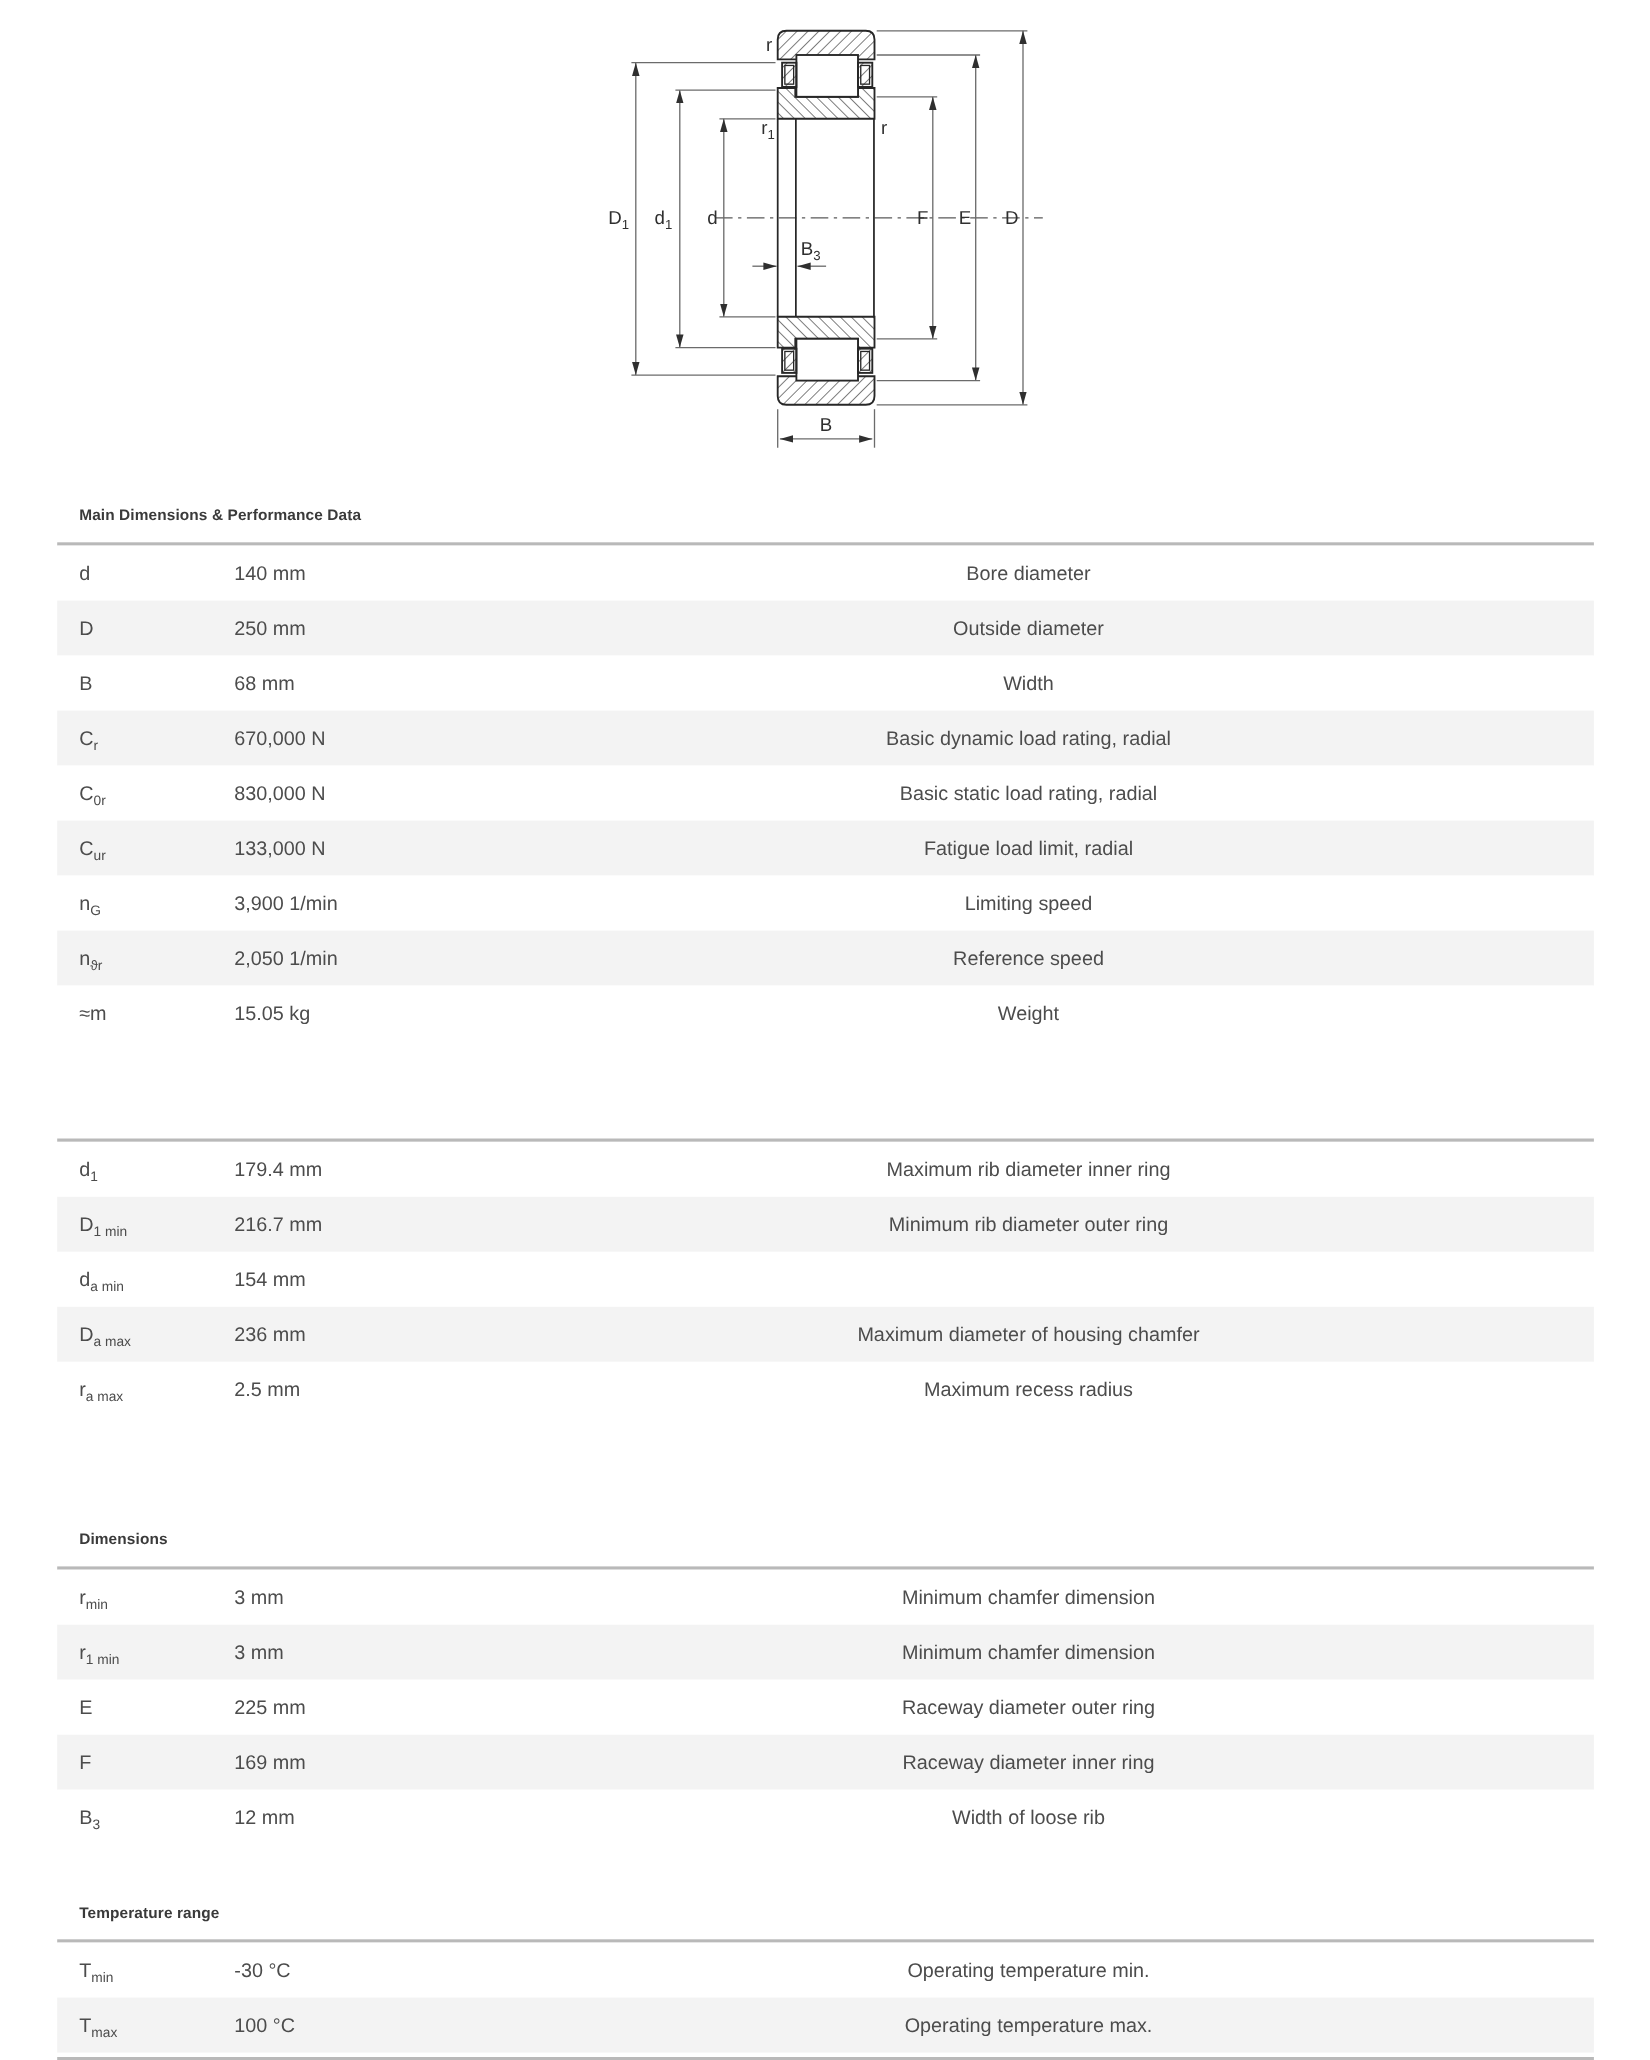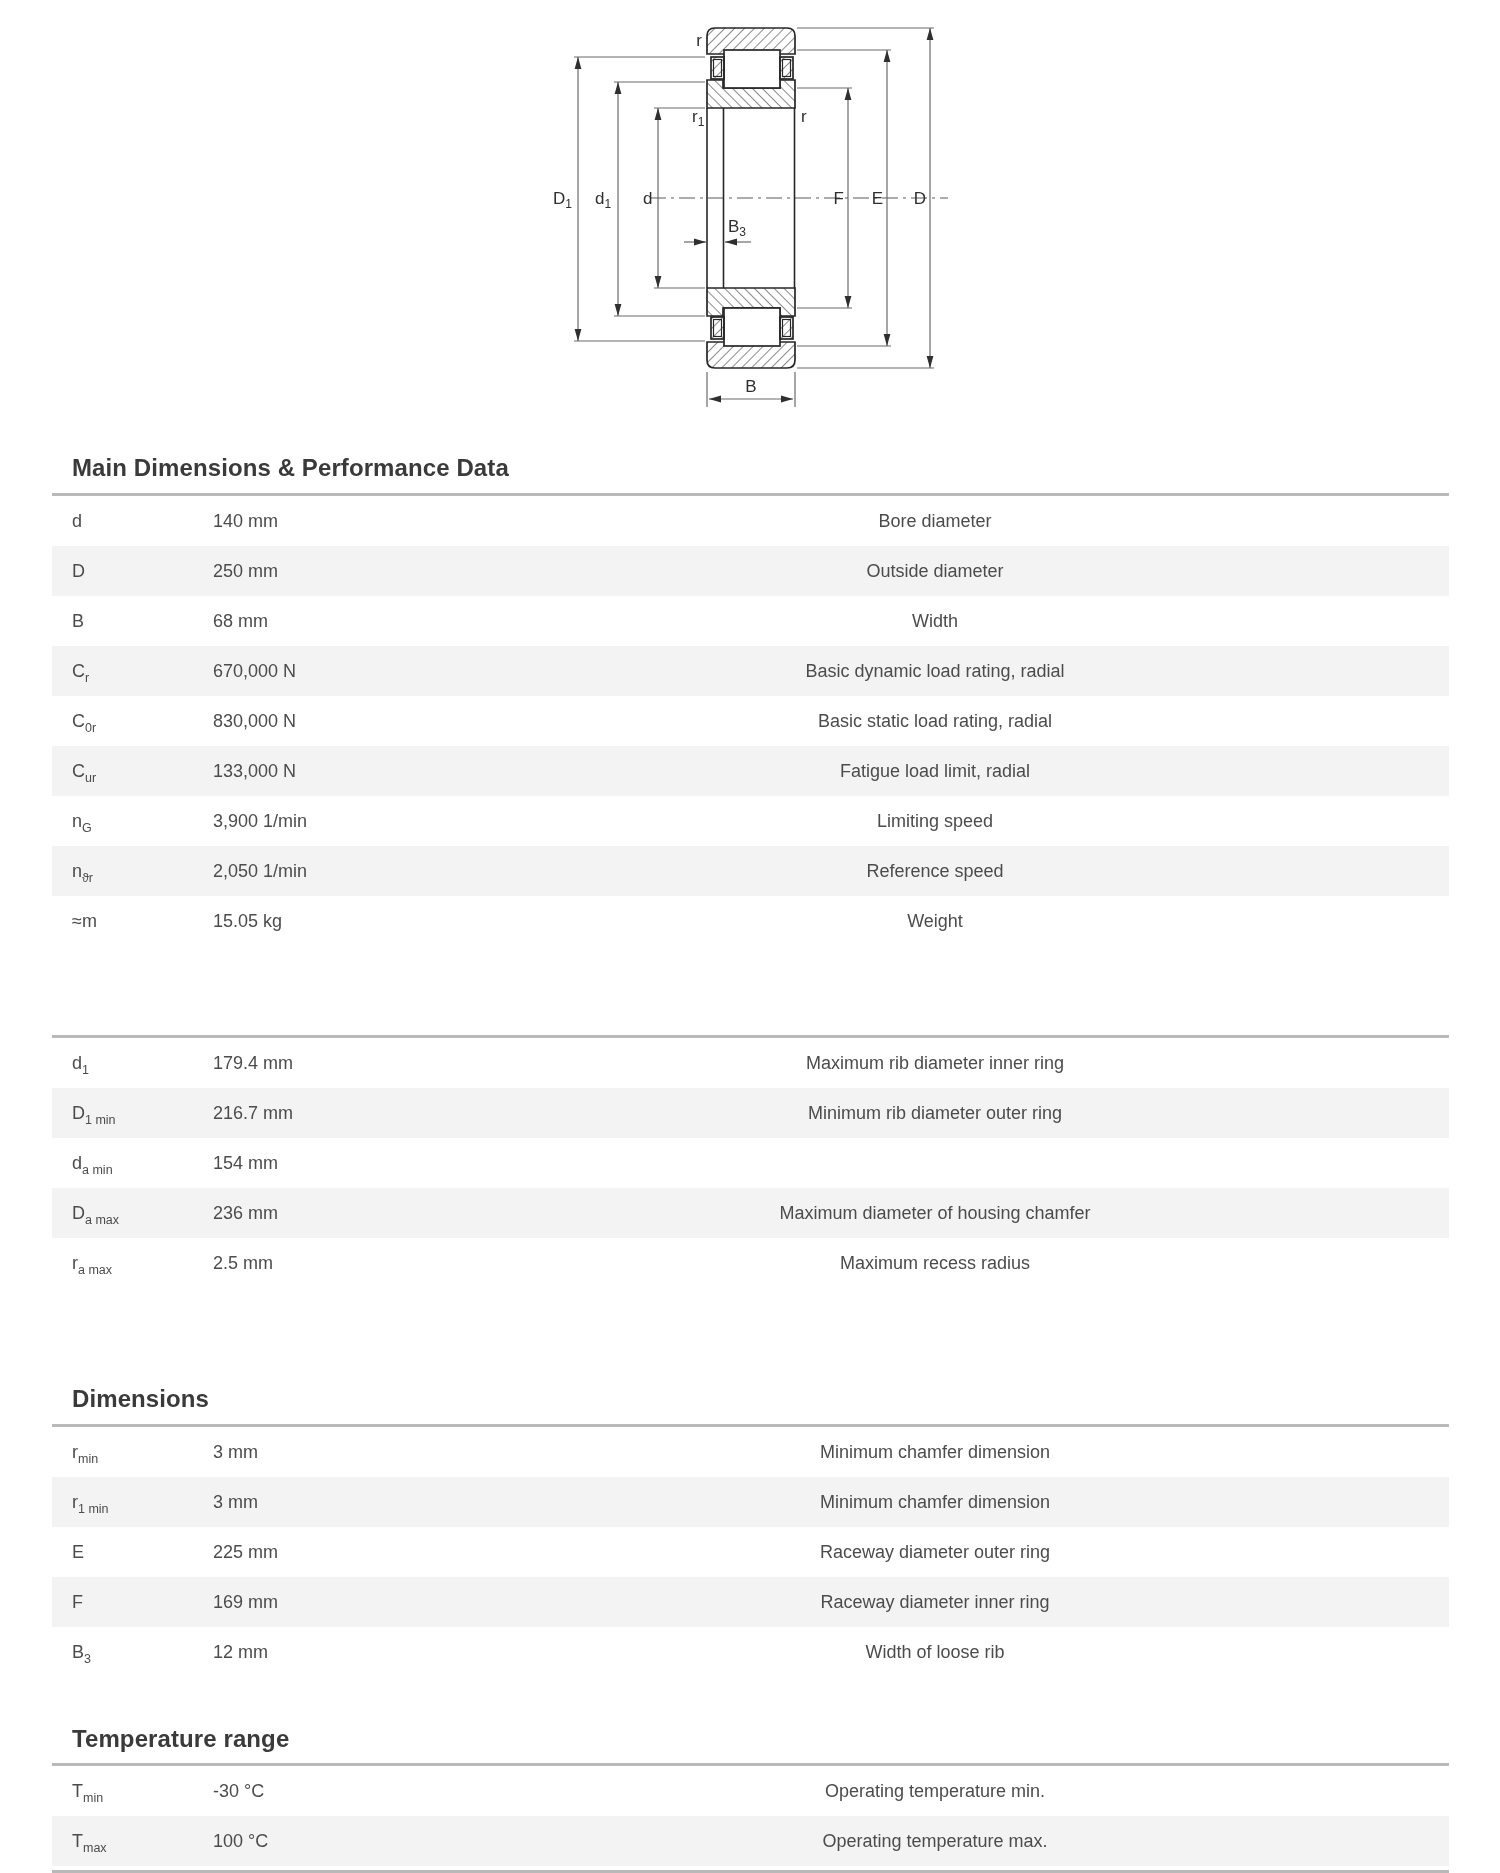--- a/index.html
+++ b/index.html
@@ -6,21 +6,21 @@
   body{
     width:1500px;height:1873px;background:#ffffff;
     font-family:"Liberation Sans", sans-serif;
     color:#4c4c4c;position:relative;overflow:hidden;
   }
   
   #drawing{position:absolute;left:0;top:0;}
   
   .sec-heading{
     position:absolute;left:72px;
-    font-size:24px;font-weight:bold;color:#3a3a3a;line-height:26px;
+    font-size:14px;font-weight:bold;color:#3a3a3a;line-height:26px;
     letter-spacing:0.1px;
   }
   
   .dtable{
     position:absolute;left:52px;width:1397px;
     border-top:3px solid #b9b9b9;
   }
   .row{
     height:50px;display:flex;align-items:center;
     font-size:18px;color:#4c4c4c;background:#ffffff;

